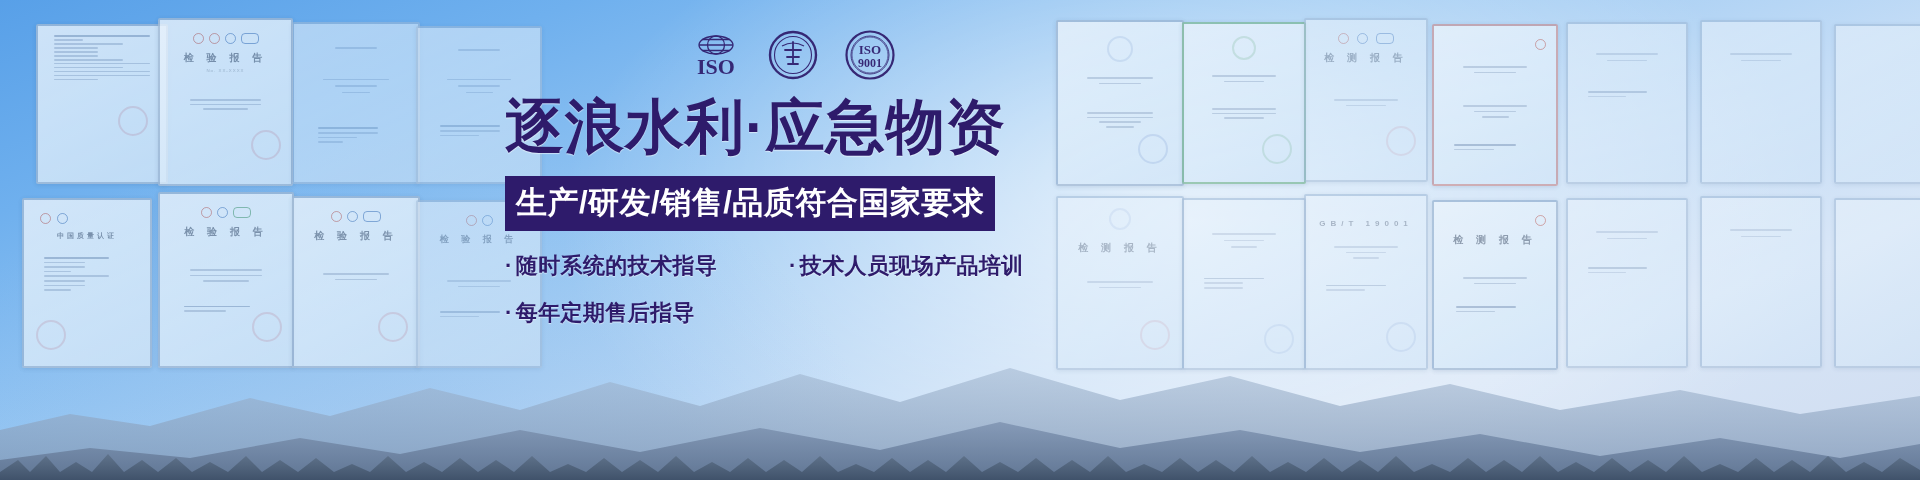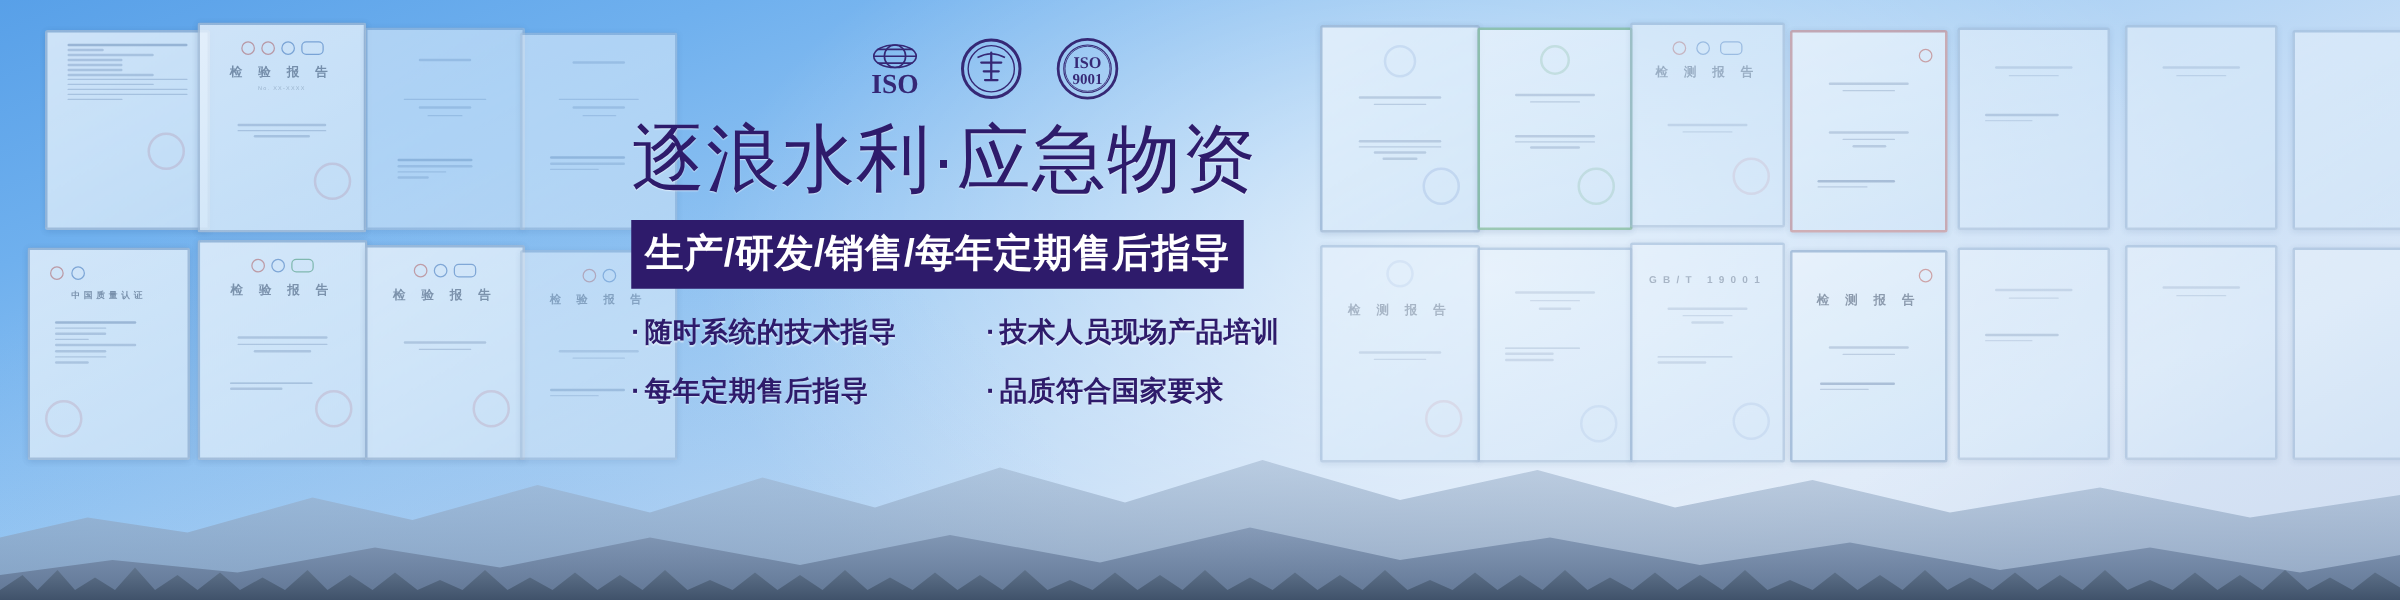--- a/index.html
+++ b/index.html
@@ -100,21 +100,21 @@
   }
   .cert-logo { opacity:.92; }
 
   
   .content {
     position:absolute; left:505px; top:96px; z-index:8;
     width:580px;
   }
   .headline {
     font-size:59px;
-    font-weight:normal;
+    font-weight:bold;
     color:#2e1b6b;
     letter-spacing:1px;
     line-height:1.08;
     white-space:nowrap;
     text-shadow:0 1px 1px rgba(255,255,255,.55);
   }
   .subtitle-bar {
     display:inline-block;
     background:#2e1b6b;
     color:#ffffff;
@@ -503,31 +503,28 @@
       <path d="M26 7 a18 18 0 0 1 0 36 a18 18 0 0 1 0 -36" fill="none" stroke="#2e1b6b" stroke-width=".7"></path>
       <text x="26" y="24" text-anchor="middle" font-family="'Liberation Serif',serif" font-size="13" font-weight="bold" fill="#2e1b6b">ISO</text>
       <text x="26" y="37" text-anchor="middle" font-family="'Liberation Serif',serif" font-size="12" font-weight="bold" fill="#2e1b6b">9001</text>
     </svg>
   </div>
 
   <div class="content">
 
     <div class="headline">逐浪水利·应急物资</div>
 
-    <div class="subtitle-bar">生产/研发/销售/每年定期售后指导</div>
+    <div class="subtitle-bar">生产/研发/销售/品质符合国家要求</div>
 
     <div class="features">
       <div class="feature">
         <span class="dot">·</span><span>随时系统的技术指导</span>
       </div>
       <div class="feature">
         <span class="dot">·</span><span>技术人员现场产品培训</span>
       </div>
       <div class="feature">
         <span class="dot">·</span><span>每年定期售后指导</span>
       </div>
-      <div class="feature">
-        <span class="dot">·</span><span>品质符合国家要求</span>
-      </div>
     </div>
   </div>
 
 </div>
 
 </body></html>

